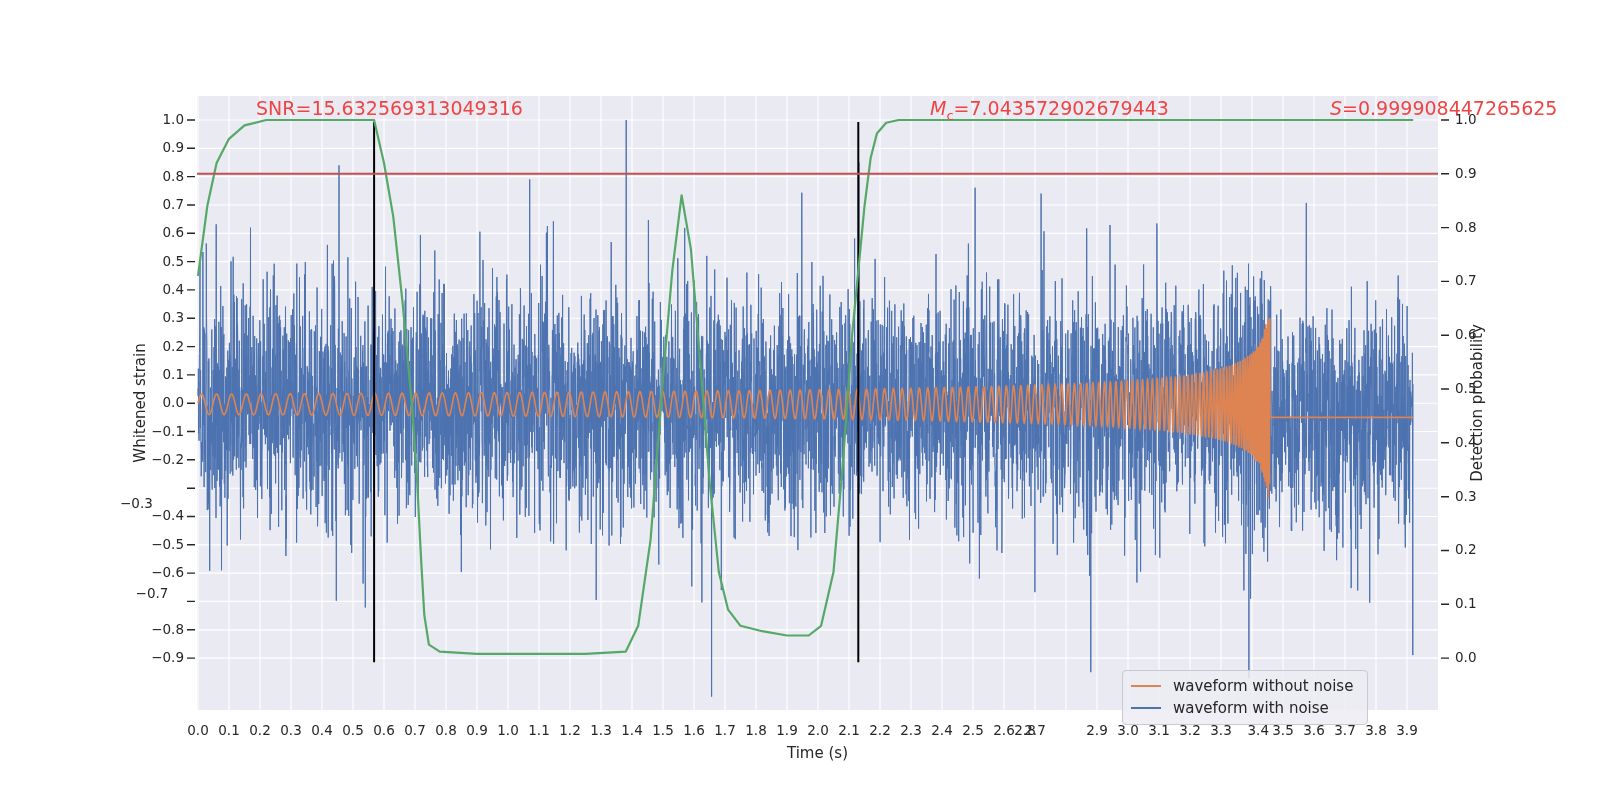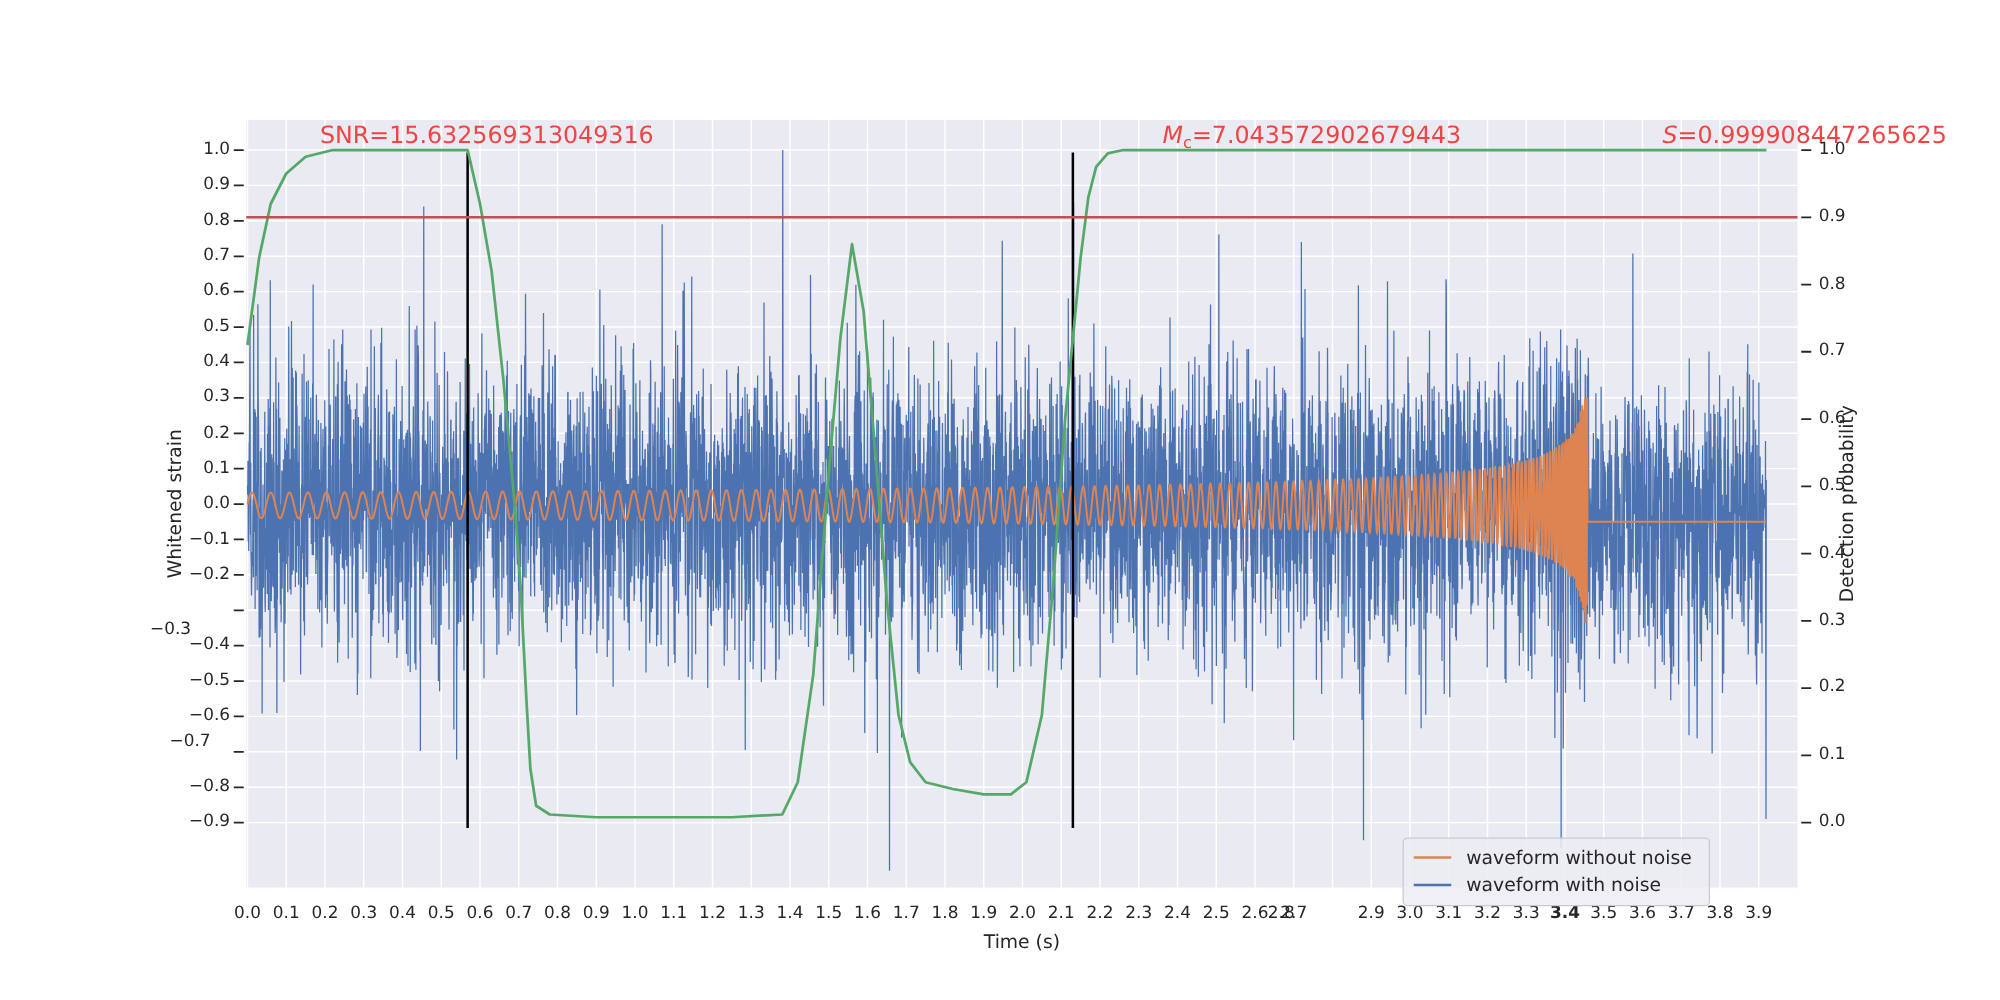--- a/index.html
+++ b/index.html
@@ -78,21 +78,21 @@
       <div class="tick" style="left: 925px; top: 722px; width: 34px; text-align: center;">2.4</div>
       <div class="tick" style="left: 956px; top: 722px; width: 34px; text-align: center;">2.5</div>
       <div class="tick" style="left: 987px; top: 722px; width: 34px; text-align: center;">2.6</div>
       <div class="tick" style="left: 1018px; top: 722px; width: 34px; text-align: center;">2.7</div>
       <div class="tick" style="left: 1008px; top: 722px; width: 34px; text-align: center;">2.8</div>
       <div class="tick" style="left: 1080px; top: 722px; width: 34px; text-align: center;">2.9</div>
       <div class="tick" style="left: 1111px; top: 722px; width: 34px; text-align: center;">3.0</div>
       <div class="tick" style="left: 1142px; top: 722px; width: 34px; text-align: center;">3.1</div>
       <div class="tick" style="left: 1173px; top: 722px; width: 34px; text-align: center;">3.2</div>
       <div class="tick" style="left: 1204px; top: 722px; width: 34px; text-align: center;">3.3</div>
-      <div class="tick" style="left: 1235px; top: 722px; width: 34px; text-align: center; font-weight: bold;">3.4</div>
+      <div class="tick" style="left: 1235px; top: 722px; width: 34px; text-align: right;">3.4</div>
       <div class="tick" style="left: 1266px; top: 722px; width: 34px; text-align: center;">3.5</div>
       <div class="tick" style="left: 1297px; top: 722px; width: 34px; text-align: center;">3.6</div>
       <div class="tick" style="left: 1328px; top: 722px; width: 34px; text-align: center;">3.7</div>
       <div class="tick" style="left: 1359px; top: 722px; width: 34px; text-align: center;">3.8</div>
       <div class="tick" style="left: 1390px; top: 722px; width: 34px; text-align: center;">3.9</div>
     </div>
   <div id="left-ticks">
       <div class="tick" style="left: 120px; top: 111px; width: 64px; text-align: right;">1.0</div>
       <div class="tick" style="left: 120px; top: 139.32px; width: 64px; text-align: right;">0.9</div>
       <div class="tick" style="left: 120px; top: 167.64px; width: 64px; text-align: right;">0.8</div>

